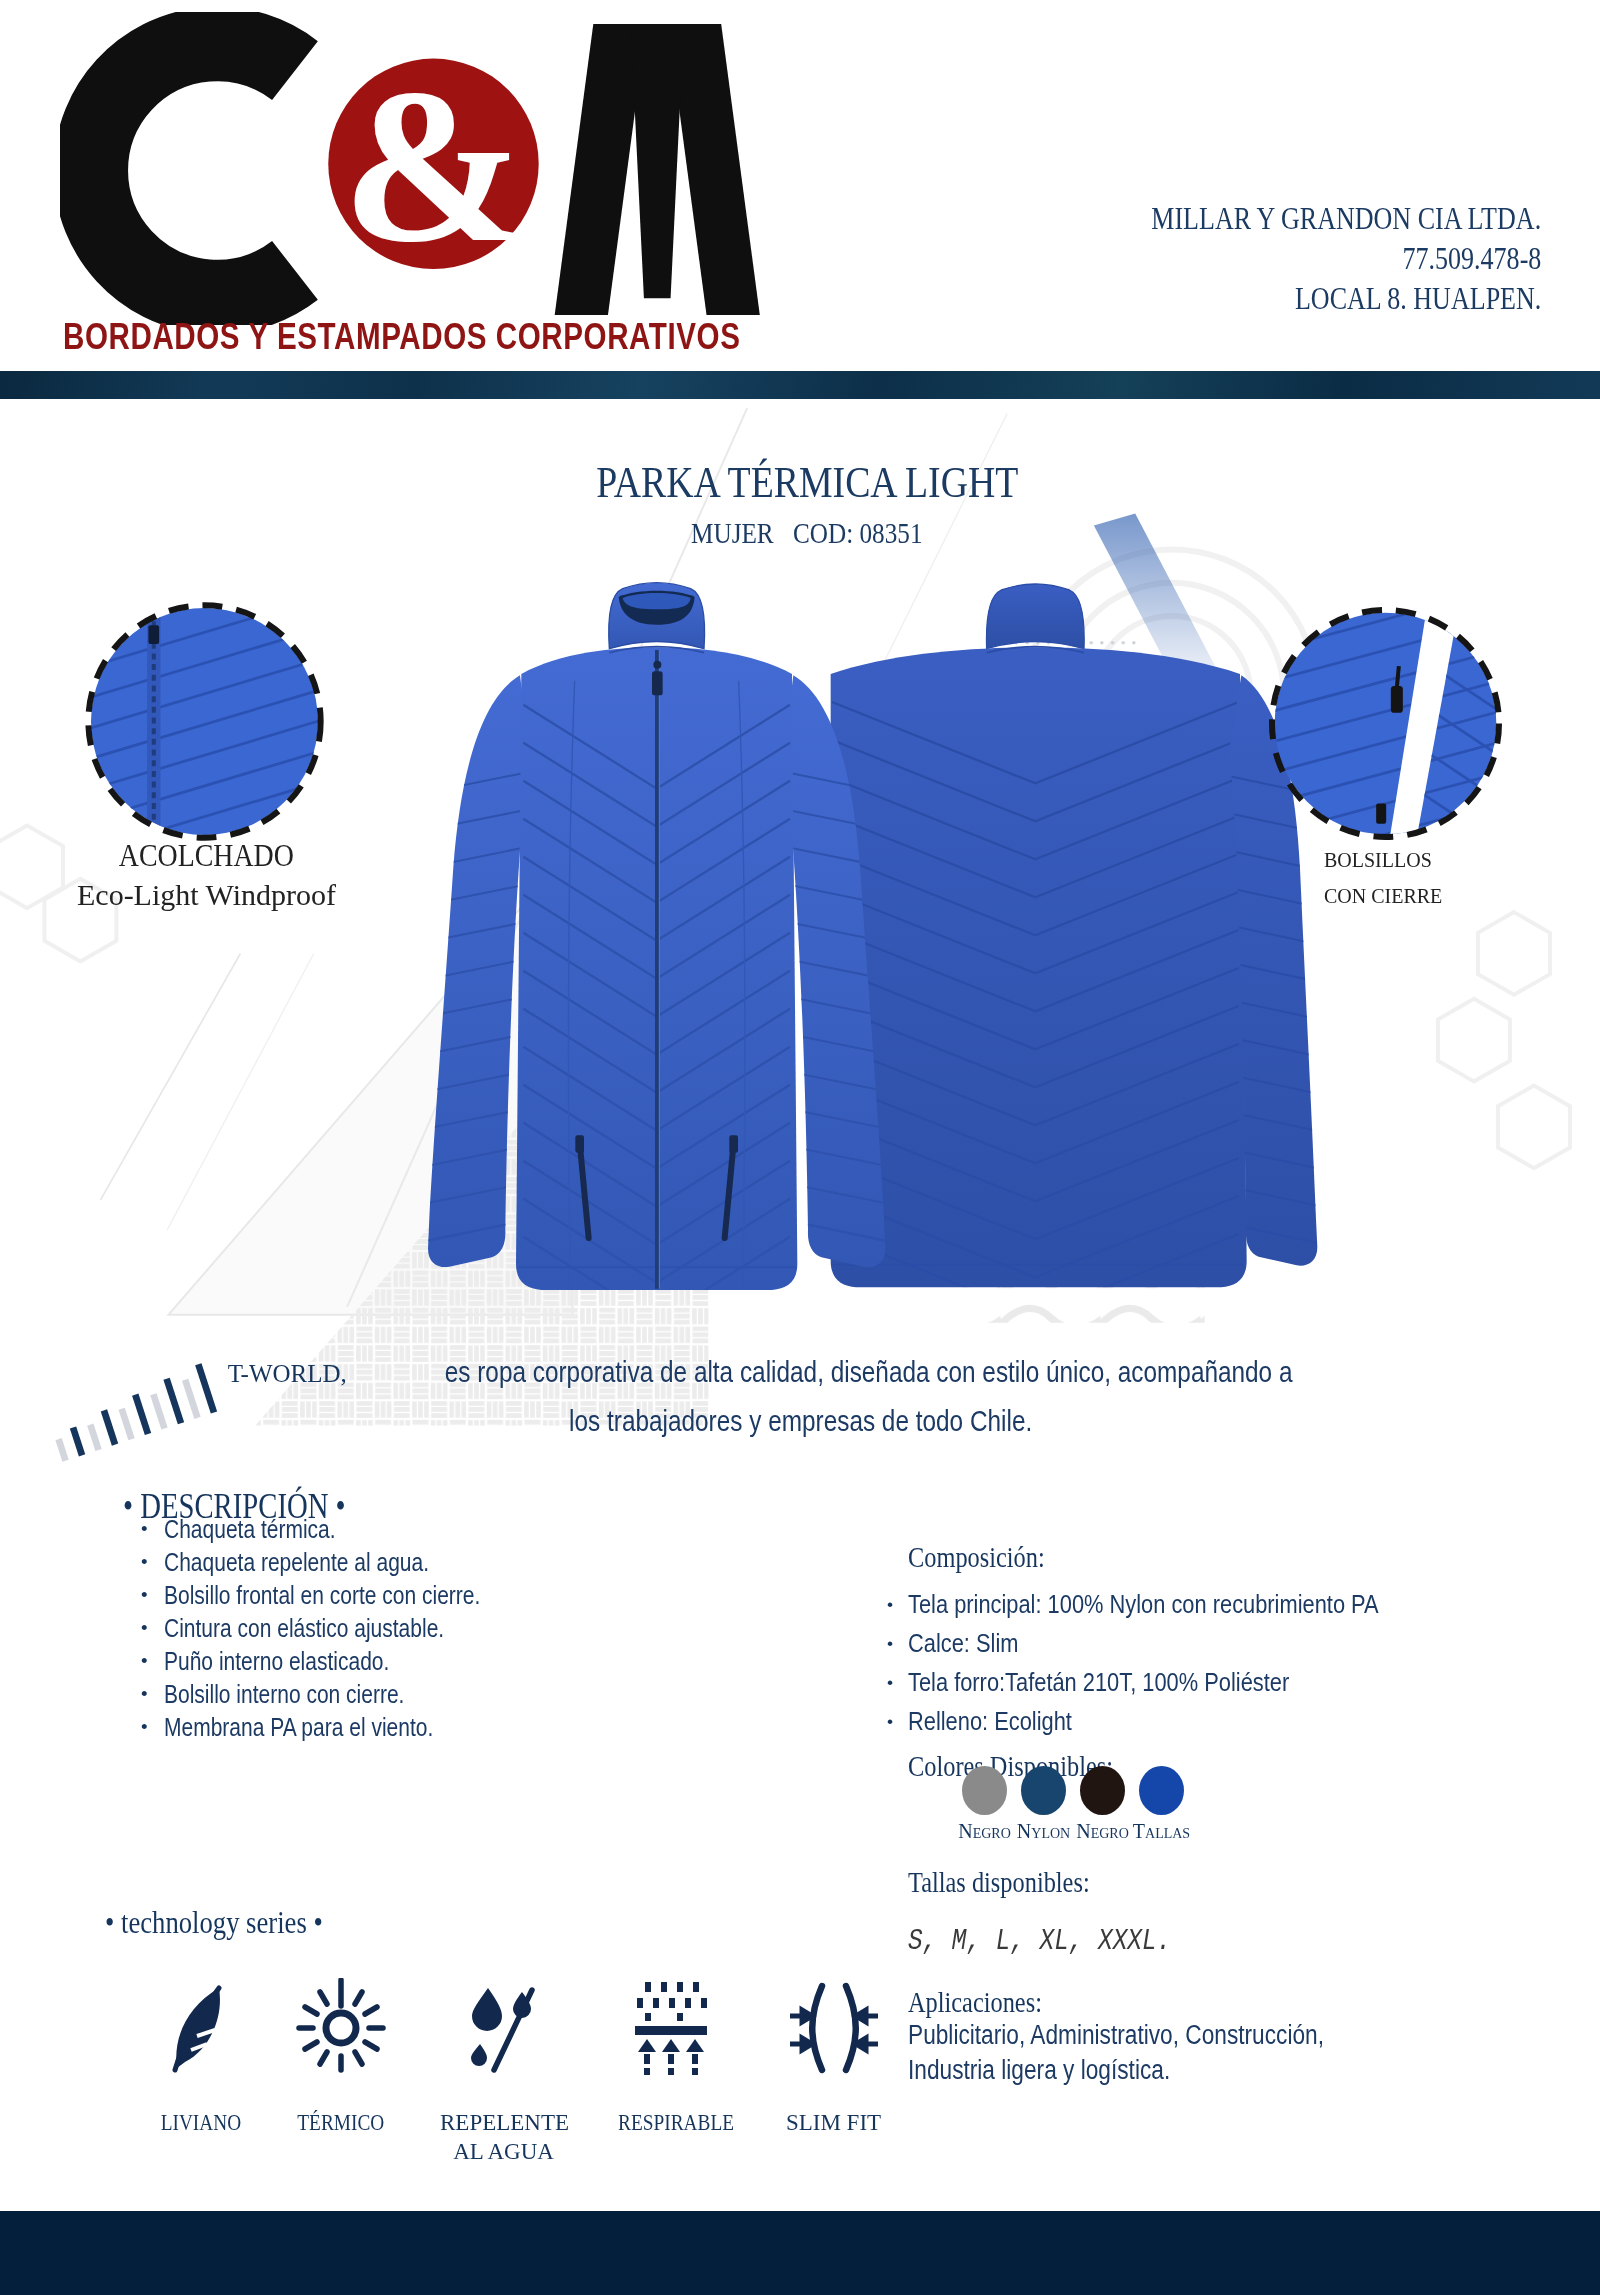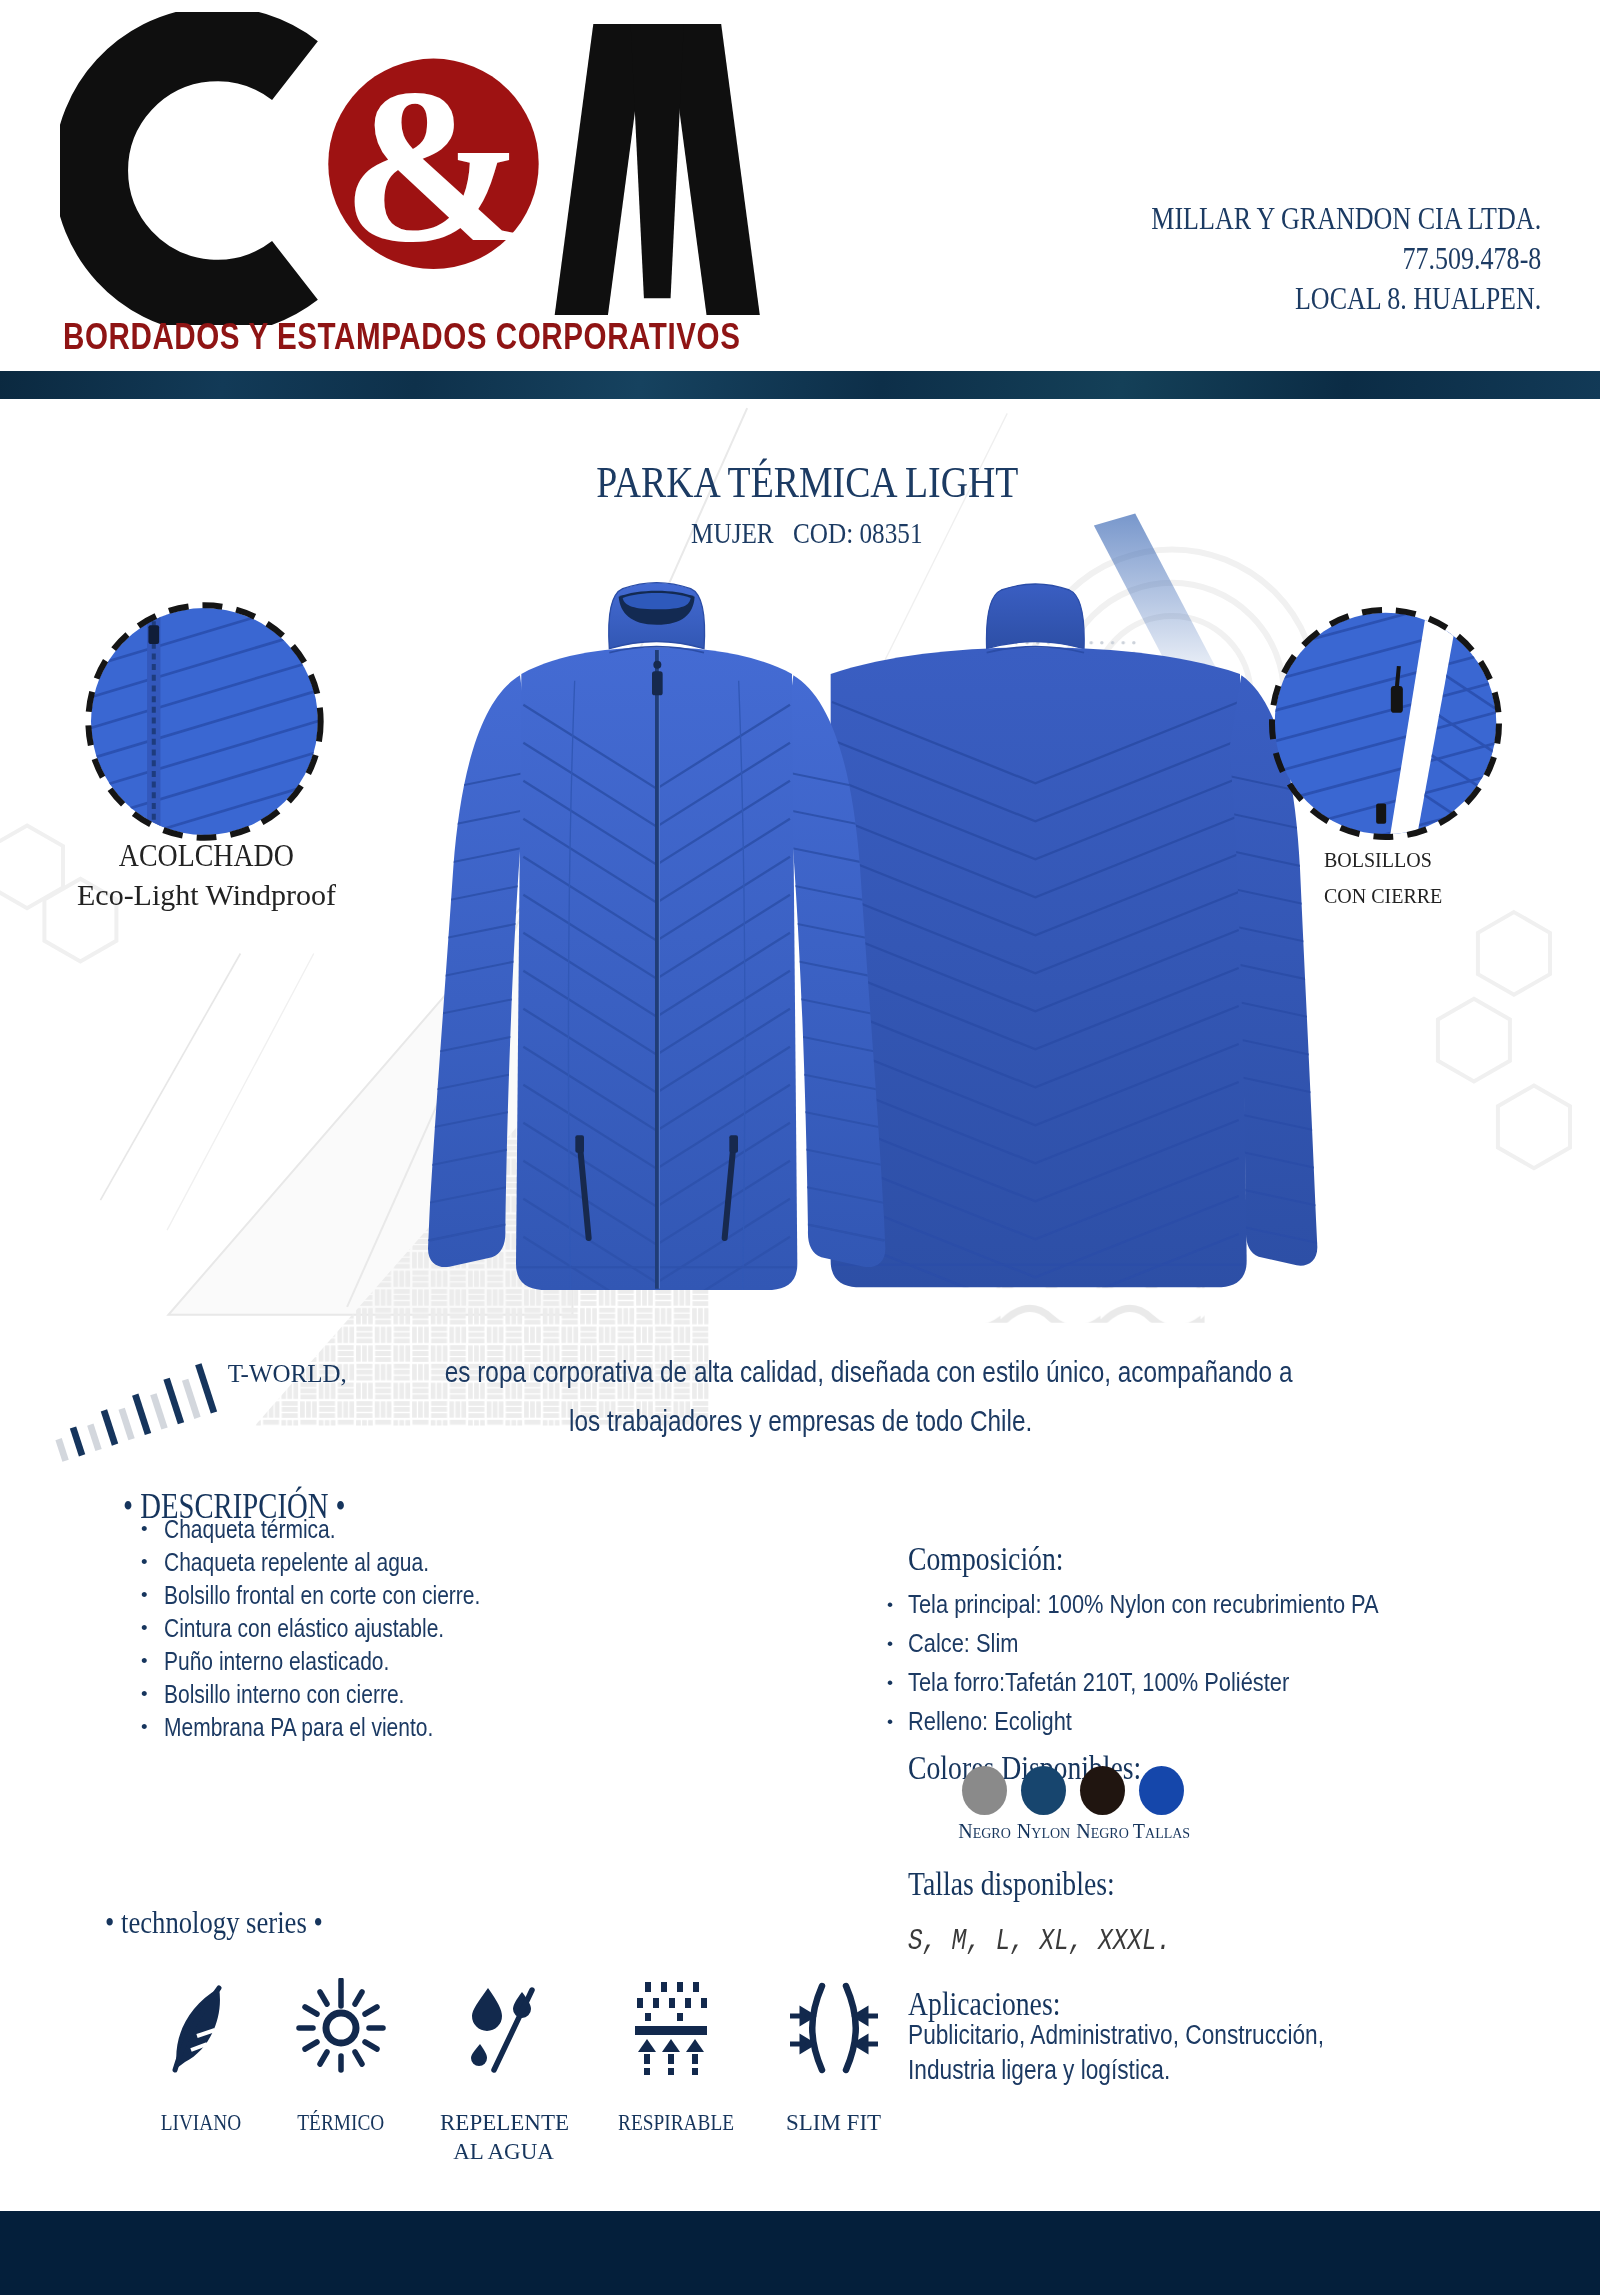--- a/index.html
+++ b/index.html
@@ -45,21 +45,21 @@
   #intro .txt { font-size:29px; color:#1c3a63; }
 
   
   #desc-heading { left:123px; top:1487px; font-family:"Liberation Serif", serif; font-size:35px; color:#16355d; }
   #desc-list { left:141px; top:1515px; width:667px; }
   .d-item { height:33px; color:#1c3a63; }
   .d-item .blt { display:inline-block; width:23px; font-size:18.7px; vertical-align:2.7px; color:#16355d; }
   .d-item .txt { font-size:25px; }
 
   
-  .r-head { font-family:"Liberation Serif", serif; font-size:33px; color:#16355d; }
+  .r-head { font-family:"Liberation Serif", serif; font-size:29px; color:#16355d; }
   #comp-heading { left:908px; top:1541px; }
   #comp-list { left:887px; top:1589px; width:700px; }
   .c-item { height:39px; color:#1c3a63; }
   .c-item .blt { display:inline-block; width:21.3px; font-size:17.3px; vertical-align:3.3px; color:#16355d; }
   .c-item .txt { font-size:26px; }
   #colors-heading { left:908px; top:1750px; }
   #swatches { left:955px; top:1766px; display:flex; }
   .swatch { width:59px; text-align:center; }
   .swatch .dot { width:45px; height:49px; border-radius:50%; margin:0 auto; }
   .swatch .name { margin-top:5.3px; font-family:"Liberation Serif", serif; font-variant:small-caps;

